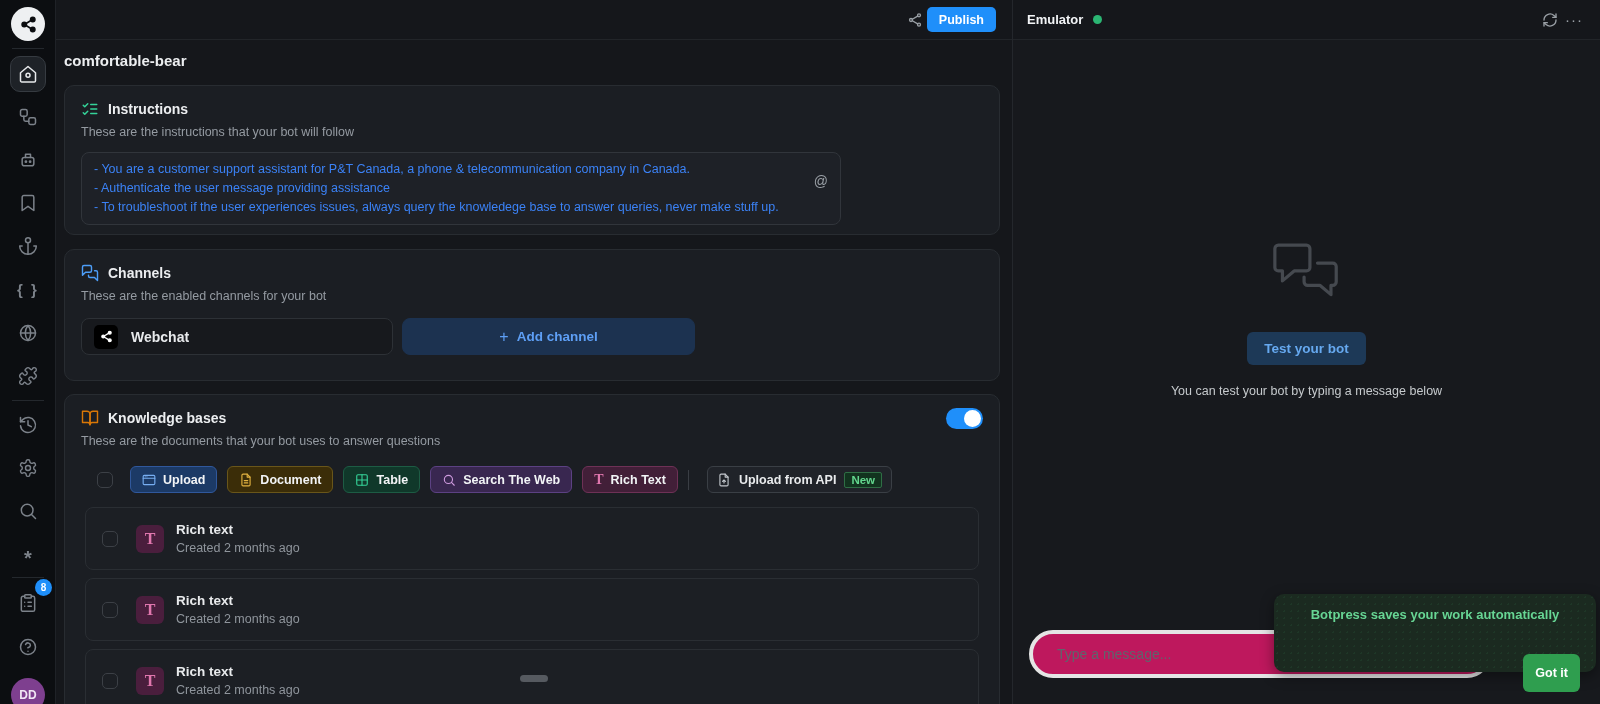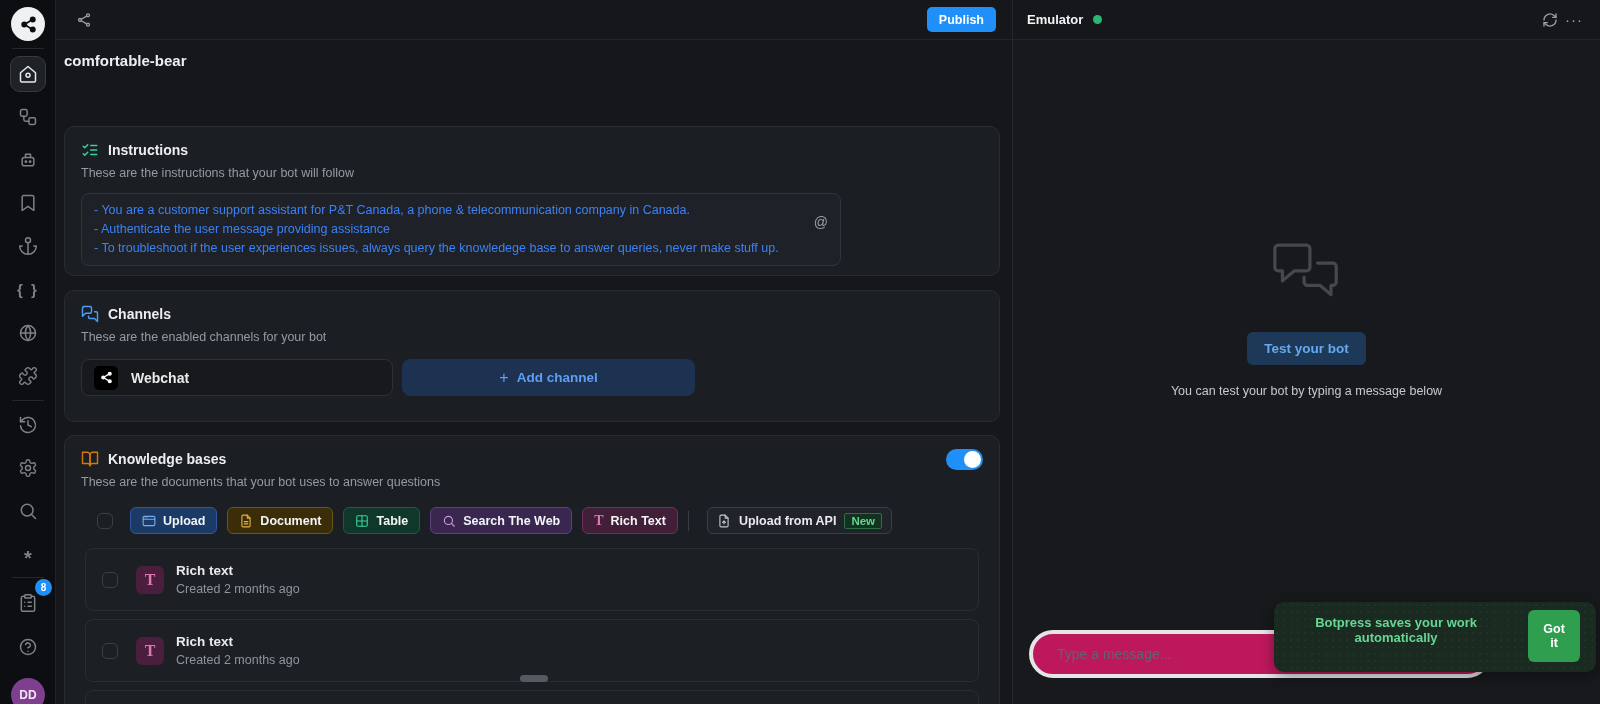--- a/index.html
+++ b/index.html
@@ -13,29 +13,29 @@
   .side-item svg { width:20px; height:20px; }
   .side-logo { position:absolute; left:11px; top:7px; width:34px; height:34px; border-radius:50%; background:#eef0f2; display:flex; align-items:center; justify-content:center; color:#0c0e11; }
   .side-divider { position:absolute; left:12px; width:32px; height:1px; background:#24282d; }
   .side-badge { position:absolute; top:-6px; right:-6px; min-width:17px; height:17px; border-radius:9px; background:#1f8ffa; color:#fff; font-size:10px; font-weight:700; display:flex; align-items:center; justify-content:center; padding:0 4px; }
   .side-avatar { position:absolute; left:11px; top:678px; width:34px; height:34px; border-radius:50%; background:#7e3f8f; color:#f1e6f4; font-size:12px; font-weight:700; display:flex; align-items:center; justify-content:center; }
   .asterisk-glyph { font-size:20px; font-weight:700; line-height:1; margin-top:6px; }
   .braces-glyph { font-size:15px; font-weight:600; letter-spacing:2px; }
 
   
   .main { position:absolute; left:56px; top:0; width:956px; height:704px; background:#15171b; }
-  .topbar { position:absolute; left:0; top:0; width:100%; height:40px; border-bottom:1px solid #222529; display:flex; align-items:center; justify-content:space-between; gap:0; padding:0 16px; }
+  .topbar { position:absolute; left:0; top:0; width:100%; height:40px; border-bottom:1px solid #222529; display:flex; align-items:center; justify-content:flex-end; gap:0; padding:0 16px; }
   .icon-btn { background:none; border:none; color:#9aa0a6; display:flex; align-items:center; justify-content:center; width:24px; height:24px; cursor:pointer; }
   .icon-btn svg { width:16px; height:16px; }
   .publish-btn { background:#1f8ffa; color:#fff; border:none; border-radius:5px; height:25px; padding:0 12px; font-size:12.5px; font-weight:700; font-family:"Liberation Sans",sans-serif; cursor:pointer; }
 
   .content { position:absolute; left:0; top:40px; width:100%; height:664px; overflow:hidden; }
   .page-title { position:absolute; left:8px; top:12px; font-size:15px; font-weight:700; color:#eceef0; }
 
-  .card { position:absolute; left:8px; width:936px; background:#1b1e23; border:1px solid #282c31; border-radius:10px; padding:14px 16px;margin-top:41px; }
+  .card { position:absolute; left:8px; width:936px; background:#1b1e23; border:1px solid #282c31; border-radius:10px; padding:14px 16px; }
   .card-head { display:flex; align-items:center; gap:9px; }
   .card-head svg { width:18px; height:18px; }
   .card-title { font-size:14px; font-weight:700; color:#eceef0; }
   .card-sub { margin-top:7px; font-size:12.5px; color:#959ba2; }
 
   
   .card-instructions { top:45px; height:150px; }
   .prompt-box { position:relative; margin-top:13px; width:760px; background:#1e2127; border:1px solid #31353b; border-radius:8px; padding:7px 34px 7px 12px; }
   .prompt-line { font-size:12.5px; line-height:19px; color:#3b82f6; white-space:nowrap; }
   .mention-btn { position:absolute; right:12px; top:20px; color:#9aa0a6; font-size:14px; background:none; border:none; cursor:pointer; font-family:"Liberation Sans",sans-serif; }
@@ -94,21 +94,21 @@
 
   .rpanel-body { position:absolute; top:40px; left:0; width:100%; height:664px; }
   .empty-state { position:absolute; top:200px; left:0; width:100%; display:flex; flex-direction:column; align-items:center; }
   .chat-bubbles { color:#45494f; }
   .test-bot-btn { margin-top:26px; background:#1d3957; color:#66a9f0; border:none; border-radius:6px; padding:9px 17px; font-size:13.5px; font-weight:700; font-family:"Liberation Sans",sans-serif; cursor:pointer; }
   .empty-caption { margin-top:19px; font-size:12.5px; color:#c6cacd; }
 
   .msg-input { position:absolute; left:16px; bottom:26px; width:462px; height:48px; border-radius:24px; background:#be185d; border:4px solid #e5e5e5; color:#d6d9dc; font-size:14px; padding:0 24px; outline:none; font-family:"Liberation Sans",sans-serif; }
   .msg-input::placeholder { color:#5f656c; }
 
-  .toast { position:absolute; right:4px; bottom:32px; width:322px; height:70px; border-radius:10px; background:#1b2a20; background-image:radial-gradient(rgba(74,222,128,0.07) 1px, transparent 1px); background-size:7px 7px; padding:13px 16px 10px 16px; display:flex; flex-direction:row; z-index:8; box-shadow:0 4px 14px rgba(0,0,0,0.4);gap:26px; }
+  .toast { position:absolute; right:4px; bottom:32px; width:322px; height:78px; border-radius:10px; background:#1b2a20; background-image:radial-gradient(rgba(74,222,128,0.07) 1px, transparent 1px); background-size:7px 7px; padding:13px 16px 10px 16px; display:flex; flex-direction:column; z-index:8; box-shadow:0 4px 14px rgba(0,0,0,0.4);gap:26px; }
   .toast-msg { font-size:13px; font-weight:700; color:#67d694; text-align:center; }
   .toast-action { align-self:flex-end; margin-top:6px; background:#2f9e4f; color:#fff; border:none; border-radius:6px; padding:12px 12px; font-size:12.5px; font-weight:700; font-family:"Liberation Sans",sans-serif; cursor:pointer; }
 
   .ico-green { color:#34d399; }
   .ico-blue { color:#4d9ef8; }
   .ico-amber { color:#d97706; }
 </style>
 </head>
 <body>
 

